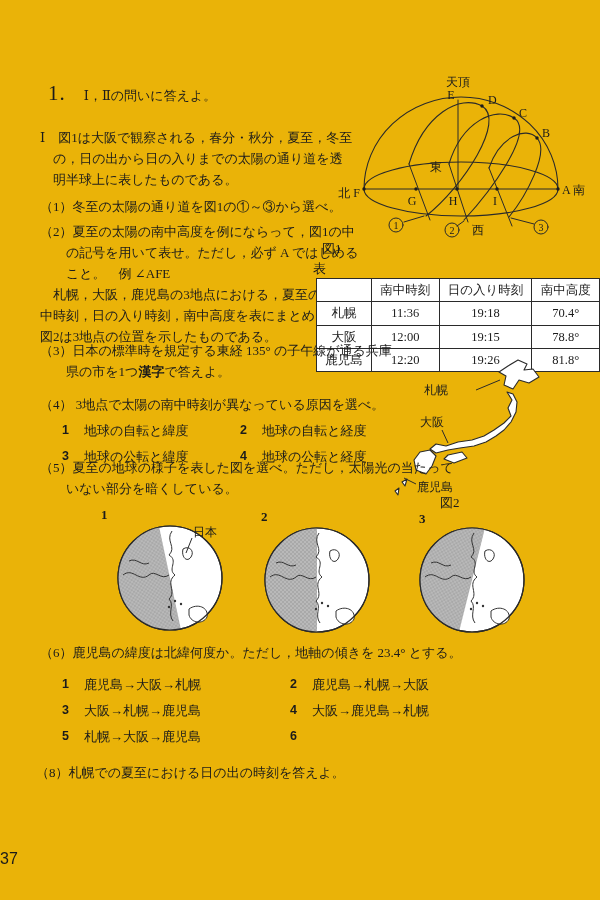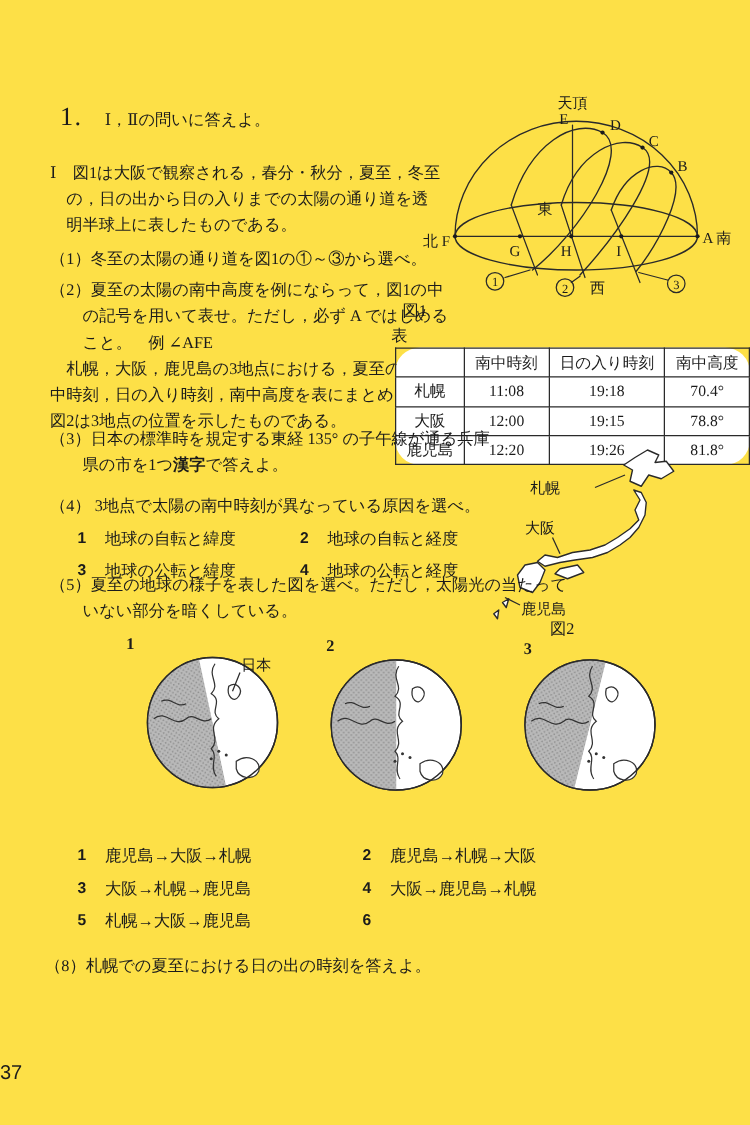--- a/index.html
+++ b/index.html
@@ -1,34 +1,34 @@
 <!DOCTYPE html>
 <html><head>
 <meta charset="utf-8">
 <style>
   html,body{margin:0;padding:0;background:#e8e8e8;}
   .page{
-    width:600px;height:900px;position:relative;background:#fde047;
+    width:600px;height:900px;position:relative;background:#eab308;
     font-family:"Liberation Serif","DejaVu Serif",serif;
     font-size:13px;color:#1b1b1b;line-height:1.62;margin:0 auto;
     overflow:hidden;
   }
   .abs{position:absolute;}
   .hang{padding-left:26px;text-indent:-26px;}
   .hang13{padding-left:13px;text-indent:-13px;}
   .indent1{text-indent:13px;}
   .title-num{font-size:21px;letter-spacing:1px;}
   .title-text{font-size:13px;margin-left:18px;}
   .opt-row{display:flex;margin-top:5px;padding-left:22px;}
   .opt{display:flex;}
   .opt .n{width:22px;font-weight:bold;font-family:"Liberation Sans",sans-serif;font-size:12.5px;}
   .w170{width:178px;}
   .w228{width:228px;}
   .bold{font-weight:bold;}
-  table.data{border-collapse:collapse;font-size:12.5px;background:#fff;border-radius:20px;}
+  table.data{border-collapse:collapse;font-size:12.5px;background:#fff;}
   table.data td,table.data th{
     border:1.2px solid #2a2a2a;padding:1px 8px;text-align:center;
     font-weight:normal;height:20px;white-space:nowrap;
   }
   .caption{text-align:left;font-size:13px;}
   svg text{font-family:"Liberation Serif","DejaVu Serif",serif;fill:#1b1b1b;}
   .pageno{position:absolute;left:0;width:600px;top:846px;font-family:"Liberation Sans",sans-serif;font-size:16px;}
 </style>
 </head>
 <body>
@@ -101,21 +101,21 @@
   <table class="data abs" style="left:316px;top:278px;">
     <tbody>
         <tr>
       <th style="width:48px;"></th>
       <th style="width:78px;">南中時刻</th>
       <th style="width:88px;">日の入り時刻</th>
       <th style="width:68px;">南中高度</th>
     </tr>
     <tr>
       <td>札幌</td>
-      <td>11:08</td>
+      <td>11:36</td>
       <td>19:18</td>
       <td>70.4°</td>
     </tr>
     <tr>
       <td>大阪</td>
       <td>12:00</td>
       <td>19:15</td>
       <td>78.8°</td>
     </tr>
     <tr>
@@ -224,20 +224,21 @@
       <circle cx="55" cy="55" r="52" fill="none" stroke="#2a2a2a" stroke-width="1.2"></circle>
     </g>
 
     <text x="101" y="14" font-size="13" font-family="Liberation Sans, sans-serif" font-weight="bold">1</text>
     <text x="261" y="16" font-size="13" font-family="Liberation Sans, sans-serif" font-weight="bold">2</text>
     <text x="419" y="18" font-size="13" font-family="Liberation Sans, sans-serif" font-weight="bold">3</text>
     <line x1="192" y1="33" x2="186" y2="48" stroke="#2a2a2a" stroke-width="1"></line>
     <text x="193" y="31" font-size="12">日本</text>
   </svg>
 
+  <div class="abs hang" style="left:40px;top:642px;width:440px;">（6）鹿児島の緯度は北緯何度か。ただし，地軸の傾きを 23.4° とする。</div>
 
   <div class="abs" style="left:40px;top:669px;width:480px;">
     <div class="opt-row">
       <div class="opt w228">
         <span class="n">1</span>
         <span>鹿児島→大阪→札幌</span>
       </div>
       <div class="opt">
         <span class="n">2</span>
         <span>鹿児島→札幌→大阪</span>

